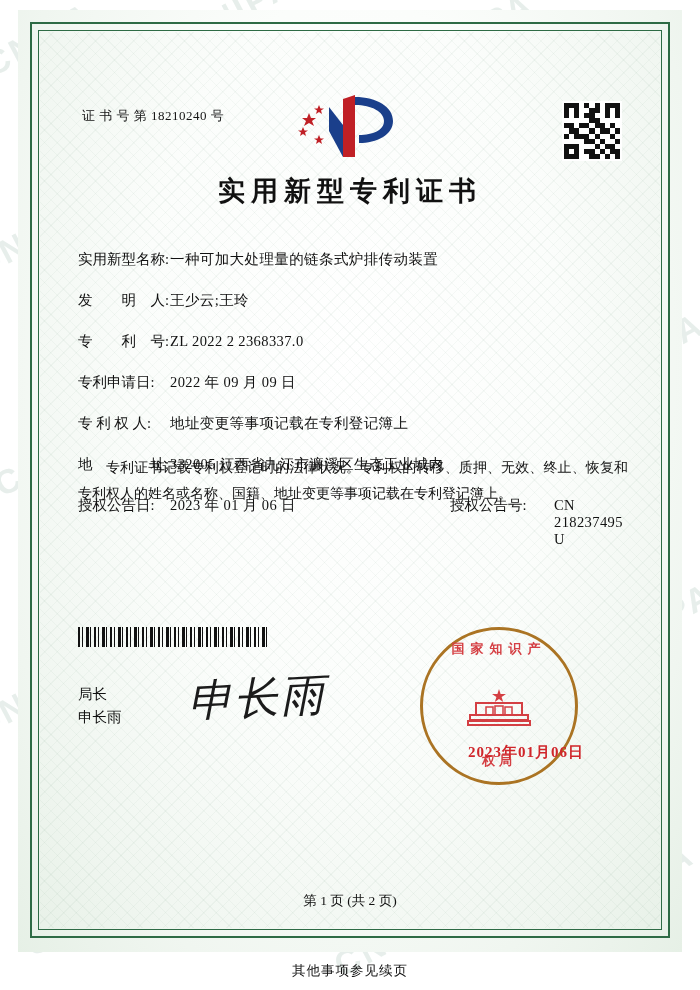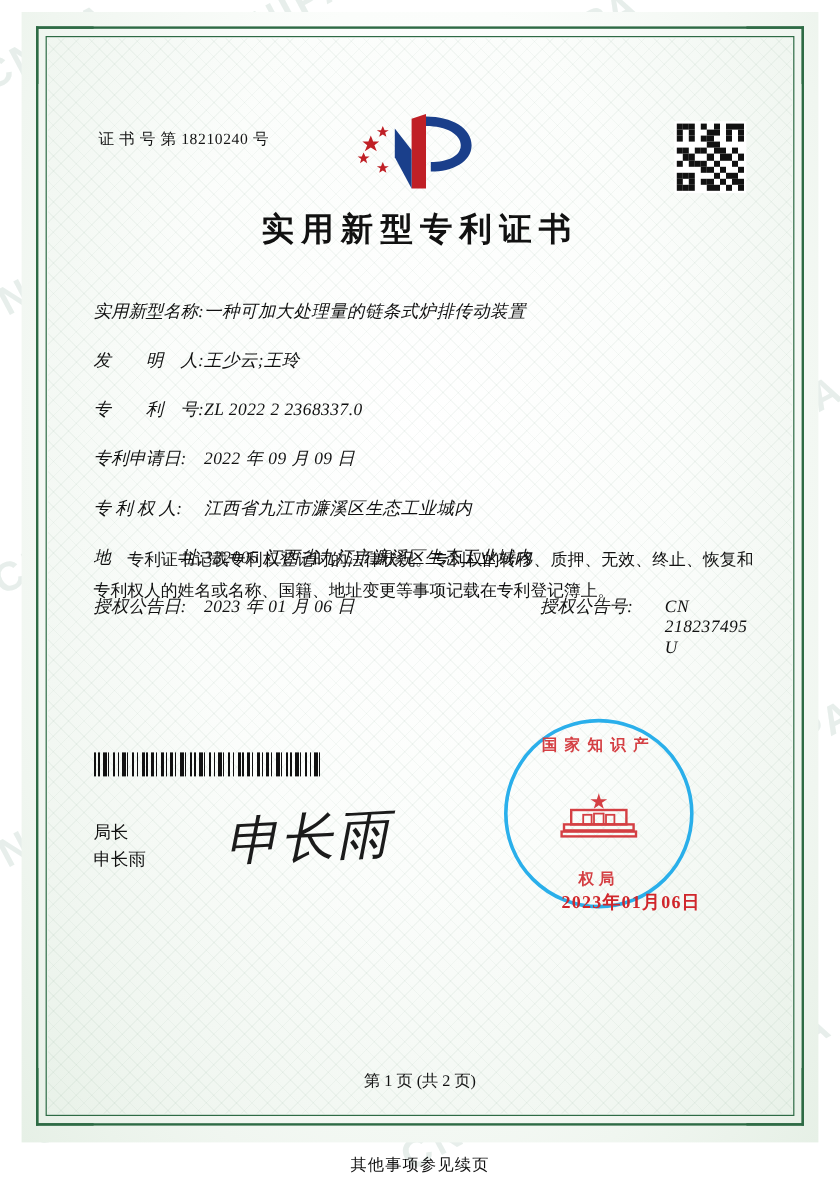--- a/index.html
+++ b/index.html
@@ -129,21 +129,20 @@
     position: absolute;
     left: 18px; right: 10px;
     top: 195px;
   }
   .field-row {
     display: flex;
     align-items: baseline;
     margin-bottom: 22px;
     font-size: 14.5px;
     color: #111;
-    font-style: italic;
   }
   .field-label {
     width: 92px;
     flex: 0 0 92px;
     letter-spacing: 0px;
     white-space: nowrap;
   }
   .field-value {
     flex: 1;
     letter-spacing: 0.4px;
@@ -204,23 +203,23 @@
     font-style: italic;
     color: #1b1b1b;
     letter-spacing: 2px;
     transform: rotate(-3deg);
   }
 
   
   .seal {
     position: absolute;
     right: 62px;
-    top: 544px;
+    top: 572px;
     width: 152px; height: 152px;
-    border: 3px solid #0ea5e9;
+    border: 3px solid #a16207;
     border-radius: 50%;
     opacity: 0.88;
   }
   .seal-text-top, .seal-text-bottom {
     position: absolute;
     left: 0; right: 0;
     text-align: center;
     color: #d0262b;
     font-size: 13px;
     letter-spacing: 6px;
@@ -459,21 +458,21 @@
         <div class="field-value">ZL 2022 2 2368337.0</div>
       </div>
 
       <div class="field-row">
         <div class="field-label">专利申请日:</div>
         <div class="field-value">2022 年 09 月 09 日</div>
       </div>
 
       <div class="field-row">
         <div class="field-label">专 利 权 人:</div>
-        <div class="field-value">江西省九江市濂溪区生态工业城内</div>
+        <div class="field-value">地址变更等事项记载在专利登记簿上</div>
       </div>
 
       <div class="field-row">
         <div class="field-label">地　　　　址:</div>
         <div class="field-value">332005 江西省九江市濂溪区生态工业城内</div>
       </div>
 
       <div class="field-row dual">
         <div class="field-label">授权公告日:</div>
         <div class="field-value first">2023 年 01 月 06 日</div>

